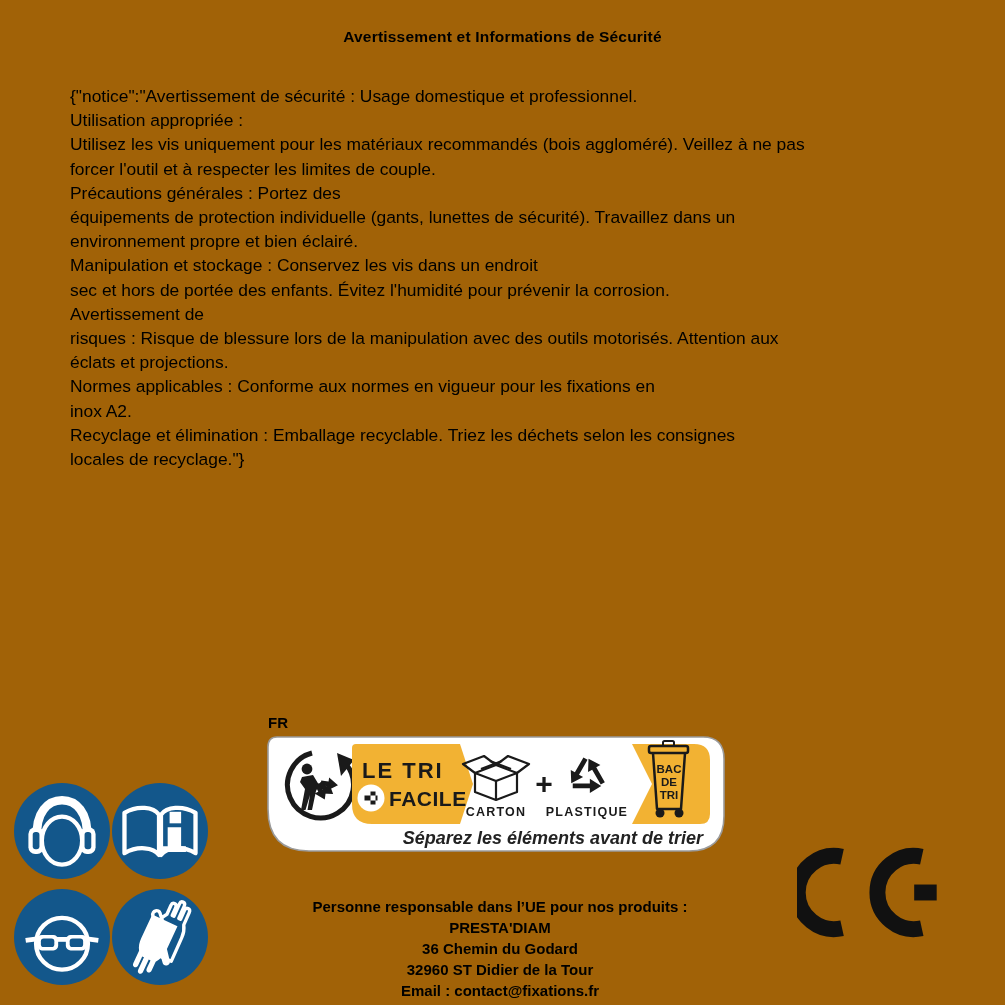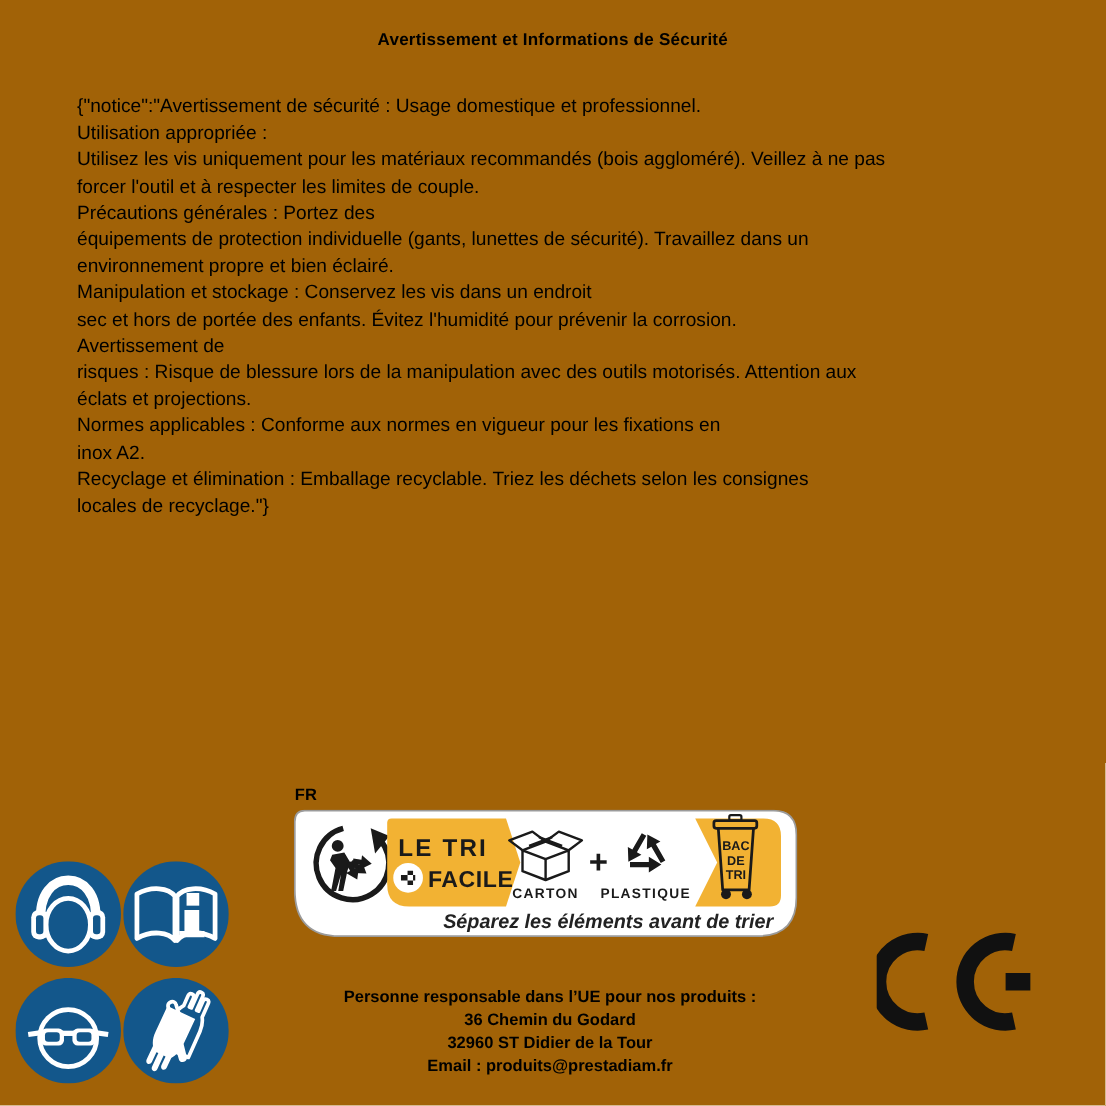--- a/index.html
+++ b/index.html
@@ -150,23 +150,24 @@
       <text x="402" y="37" class="bin-text">BAC</text>
       <text x="402" y="50" class="bin-text">DE</text>
       <text x="402" y="63" class="bin-text">TRI</text>
     </g>
 
     <text x="436" y="108" class="banner-tagline">Séparez les éléments avant de trier</text>
   </svg>
 
   <div class="responsible">
     <div>Personne responsable dans l’UE pour nos produits :</div>
+    <div>PRESTA'DIAM</div>
     <div>36 Chemin du Godard</div>
     <div>32960 ST Didier de la Tour</div>
-    <div>Email : produits@prestadiam.fr</div>
+    <div>Email : contact@fixations.fr</div>
   </div>
 
   <svg class="ce-svg" width="150" height="95" viewBox="0 0 160 100">
     <path d="M48.1,11.9 A39,39 0 1 0 48.1,88.1" stroke="#111" stroke-width="17" fill="none"></path>
     <path d="M133.1,11.9 A39,39 0 1 0 133.1,88.1" stroke="#111" stroke-width="17" fill="none"></path>
     <path d="M125,50 H149" stroke="#111" stroke-width="17" fill="none"></path>
   </svg>
 
 </div>
 

